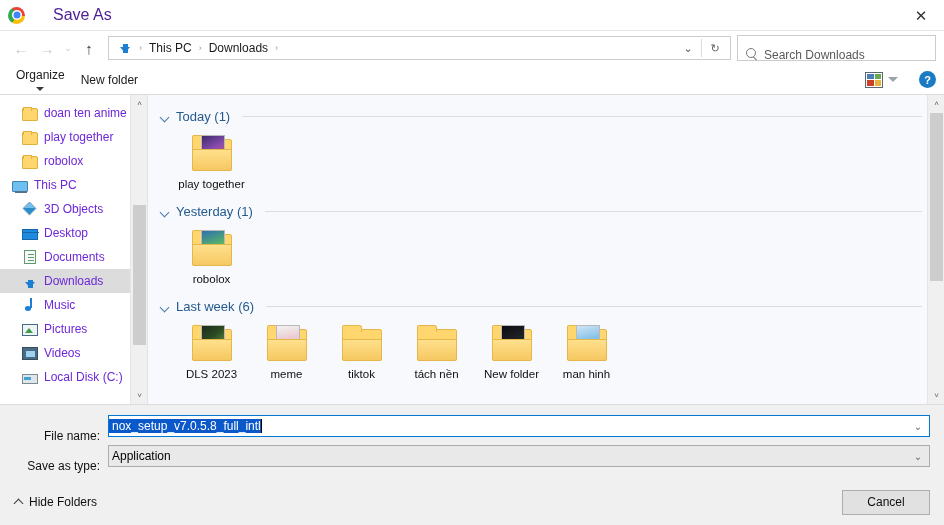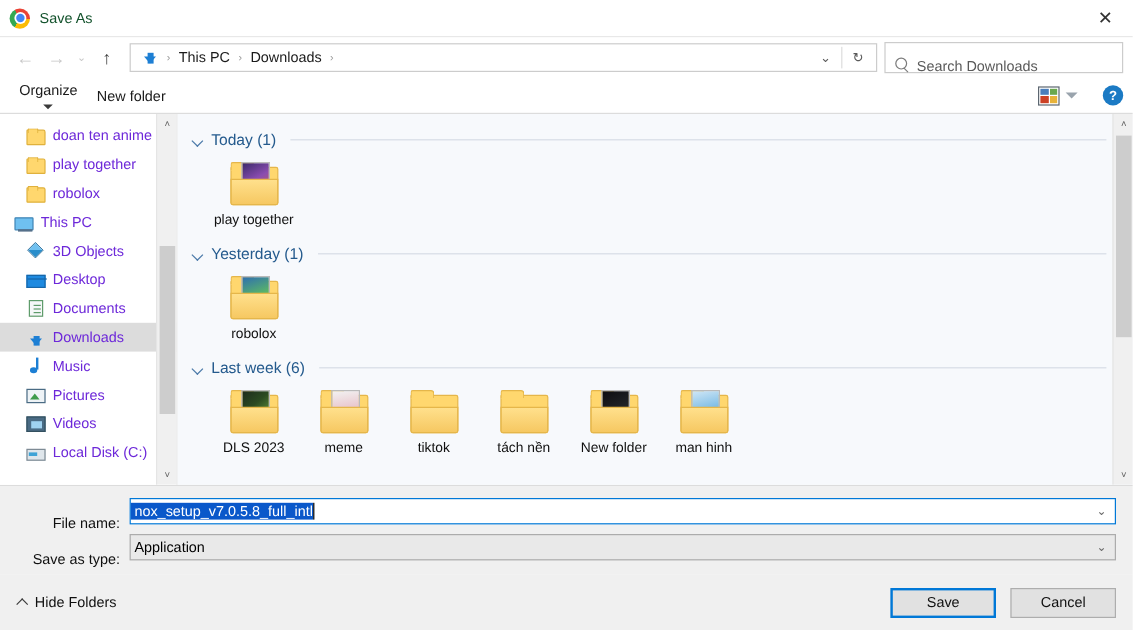--- a/index.html
+++ b/index.html
@@ -35,21 +35,21 @@
         #ea4335 0deg 120deg,
         #fbbc05 120deg 240deg,
         #34a853 240deg 360deg);
   }
   .chrome-logo::after {
     content: ""; position: absolute;
     left: 50%; top: 50%; transform: translate(-50%,-50%);
     width: 7px; height: 7px; border-radius: 50%;
     background: #4285f4; box-shadow: 0 0 0 1.5px #fff;
   }
-  .title-text { font-size: 12px; color: #14532d; }
+  .title-text { font-size: 16px; color: #4c1d95; margin-left: 20px; }
   .close-btn {
     position: absolute; right: 0; top: 0;
     width: 46px; height: 31px;
     display: flex; align-items: center; justify-content: center;
     color: #333; font-size: 15px; line-height: 1;
     cursor: pointer;
   }
 
   
   .navbar {
@@ -673,18 +673,17 @@
       </div>
     </div>
   </div>
 
   <div class="footer">
     <div class="hide-folders">
       <span class="chev-up"></span>
       <span>Hide Folders</span>
     </div>
     <div class="btns">
-      <div class="btn primary">Save</div>
       <div class="btn">Cancel</div>
     </div>
   </div>
 
 </div>
 
 </body></html>

